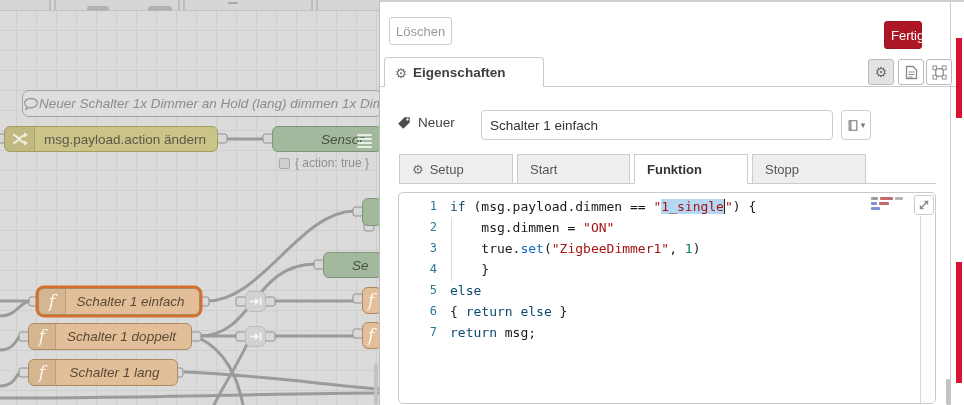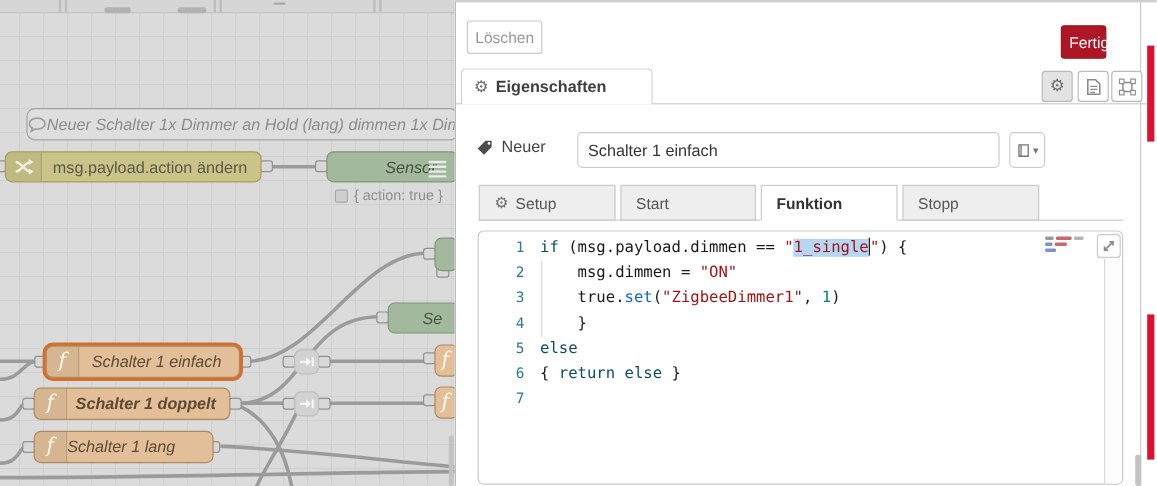--- a/index.html
+++ b/index.html
@@ -194,27 +194,27 @@
         <div class="node func-node selected" style="left: 38px; top: 288px; width: 162px; height: 27px;">
           <span class="icon-area" style="width: 26px;">
             <span class="f-glyph">f</span>
           </span>
           <span style="flex: 1 1 0%; text-align: center; padding-right: 4px;">Schalter 1 einfach</span>
         </div>
         <div class="node func-node" style="left: 28px; top: 323px; width: 164px; height: 27px;">
           <span class="icon-area" style="width: 26px;">
             <span class="f-glyph">f</span>
           </span>
-          <span style="flex: 1 1 0%; text-align: center; padding-right: 4px; font-weight: bold;">Schalter 1 doppelt</span>
+          <span style="flex: 1 1 0%; text-align: center; padding-right: 4px;">Schalter 1 doppelt</span>
         </div>
         <div class="node func-node" style="left: 28px; top: 359px; width: 150px; height: 27px;">
           <span class="icon-area" style="width: 26px;">
             <span class="f-glyph">f</span>
           </span>
-          <span style="flex: 1 1 0%; padding-right: 4px;">Schalter 1 lang</span>
+          <span style="flex: 1 1 0%; text-align: center; padding-right: 4px;">Schalter 1 lang</span>
         </div>
       </div>
 
     <div class="node func-node" style="left:362px;top:287px;width:20px;height:27px">
       <span class="f-glyph" style="padding-left:5px">f</span>
       </div>
     <div class="node func-node" style="left:362px;top:322px;width:20px;height:27px">
       <span class="f-glyph" style="padding-left:5px">f</span>
       </div>
 
@@ -302,21 +302,21 @@
 
     <div class="editor">
       <div class="indent-guide"></div>
       <div class="ed-lines" id="ed-lines">
           <div class="ed-line"><span class="ed-num">1</span><span class="ed-code"><span class="tk-kw">if</span><span> (msg.payload.dimmen == </span><span class="tk-str">"</span><span class="tk-str tk-sel">1_single</span><span class="caret"></span><span class="tk-str">"</span><span>) {</span></span></div>
           <div class="ed-line"><span class="ed-num">2</span><span class="ed-code"><span>    msg.dimmen = </span><span class="tk-str">"ON"</span></span></div>
           <div class="ed-line"><span class="ed-num">3</span><span class="ed-code"><span>    true.</span><span class="tk-fn">set</span><span>(</span><span class="tk-str">"ZigbeeDimmer1"</span><span>, </span><span class="tk-num">1</span><span>)</span></span></div>
           <div class="ed-line"><span class="ed-num">4</span><span class="ed-code"><span>    }</span></span></div>
           <div class="ed-line"><span class="ed-num">5</span><span class="ed-code"><span class="tk-kw">else</span></span></div>
           <div class="ed-line"><span class="ed-num">6</span><span class="ed-code"><span>{ </span><span class="tk-kw">return</span><span> </span><span class="tk-kw">else</span><span> }</span></span></div>
-          <div class="ed-line"><span class="ed-num">7</span></div>
+          <div class="ed-line"><span class="ed-num">7</span><span class="ed-code"><span class="tk-kw">return</span><span> msg;</span></span></div>
         </div>
       <div class="ed-strip"></div>
       <div class="minimap">
         <div class="mrow">
             <span class="mseg" style="width:7px;background:#9a9a9a"></span>
             <span class="mseg" style="width:13px;background:#c46a6a"></span>
             <span class="mseg" style="width:8px;background:#b5b5b5"></span>
           </div>
         <div class="mrow">
             <span class="mseg" style="width:6px;background:#7b8fd4"></span>

